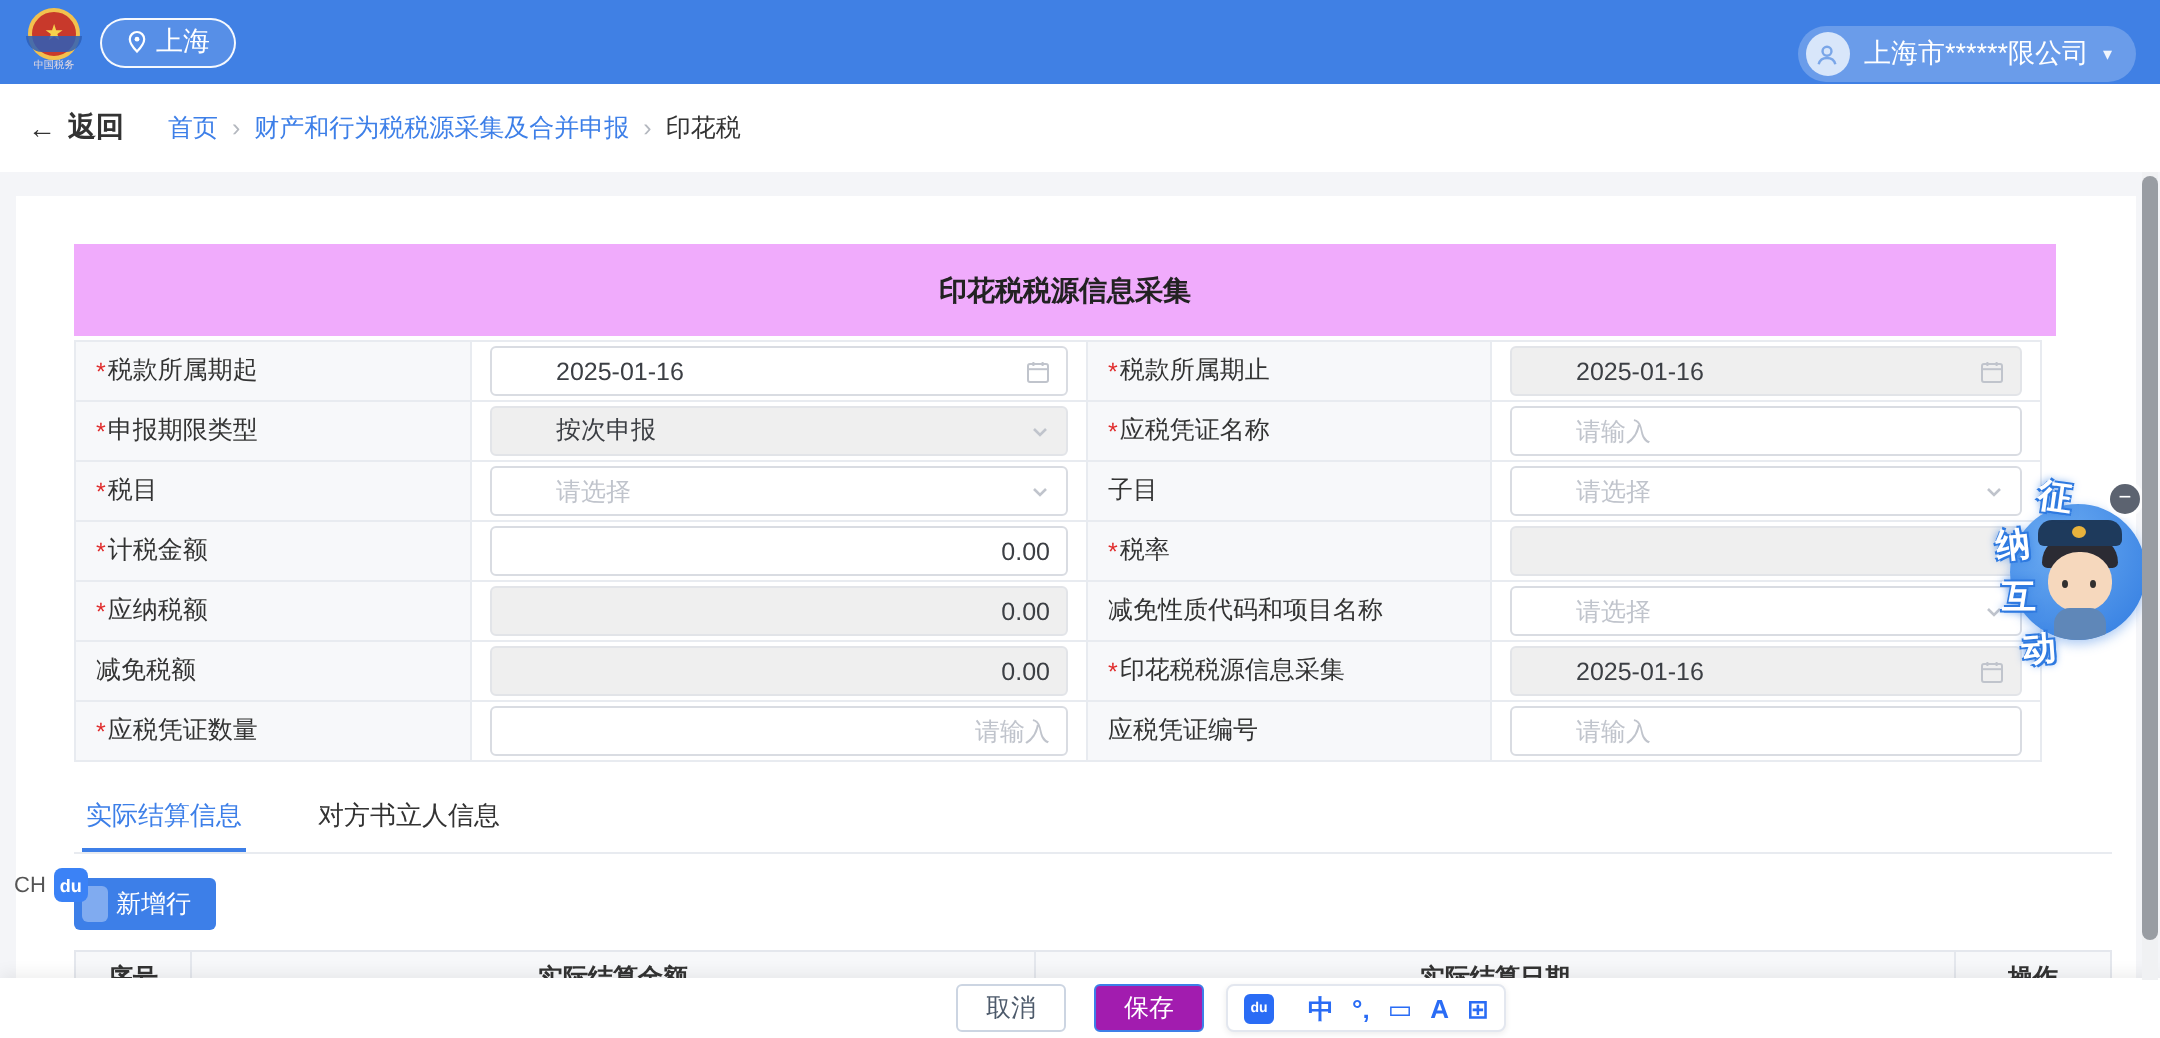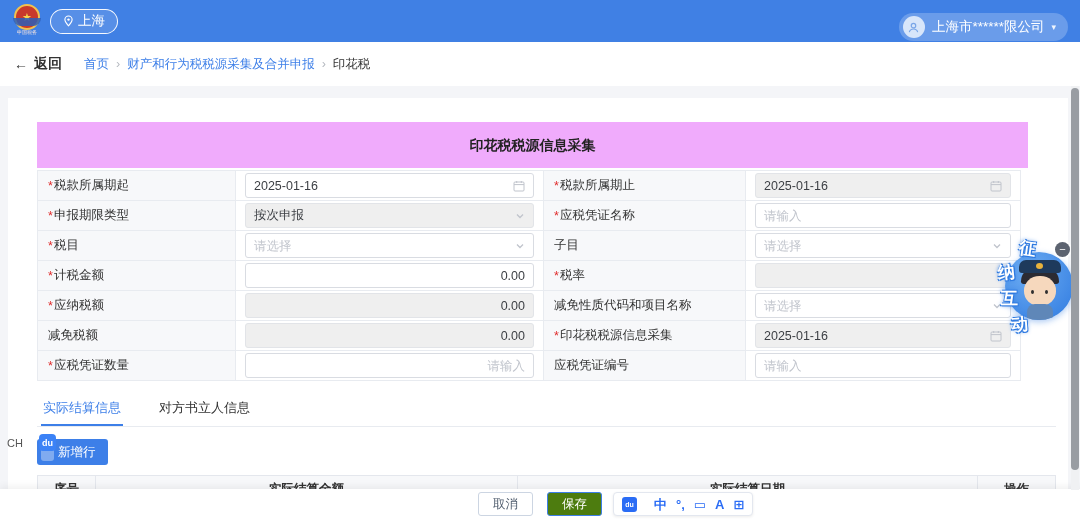--- a/index.html
+++ b/index.html
@@ -42,21 +42,21 @@
   .fgrid{width:983px;margin-top:2px;display:grid;grid-template-columns:198px 308px 202px 275px;
          border-top:1px solid #e8ebf0;border-left:1px solid #e8ebf0;}
   .cell{border-right:1px solid #e8ebf0;border-bottom:1px solid #e8ebf0;box-sizing:border-box;height:30px;}
   .cell-label{background:#f7f8fa;display:flex;align-items:center;padding:0 10px;font-size:12.5px;color:#333;}
   .req{color:#e02b2b;margin-right:1px;}
   .cell-field{display:flex;align-items:center;padding:0 9px;background:#fff;}
   .fbox{flex:1;height:23px;border:1px solid #d9dce2;border-radius:3px;background:#fff;
         display:flex;align-items:center;padding:0 8px;gap:5px;}
   .fbox.disabled{background:#efefef;border-color:#e2e4e8;}
   .fbox input{border:0;outline:0;background:transparent;flex:1;min-width:0;font-size:12.5px;
-              color:#3c3f44;font-family:inherit;padding:0;}
+              color:#3c3f44;font-family:inherit;padding:0;margin-left:24px;}
   .fbox input::placeholder{color:#c0c4cc;}
   .fbox input.al-r{text-align:right;}
   .fic{display:flex;align-items:center;flex:0 0 auto;}
   
   .tabs-bar{margin-top:16px;width:1019px;border-bottom:1px solid #e8ebf0;display:flex;gap:34px;
             padding-left:4px;height:30px;box-sizing:border-box;}
   .tab{font-size:13px;color:#333;padding:2px 2px 9px;cursor:pointer;}
   .tab.active{color:#3d7fe8;border-bottom:2px solid #3d7fe8;}
   
   .add-row-btn{margin-top:12px;height:26px;min-width:68px;background:#3d7fe8;color:#fff;border:0;
@@ -68,30 +68,30 @@
          background:#f7f8fa;height:28px;}
   .th{border-right:1px solid #e4e7ed;box-sizing:border-box;display:flex;align-items:center;
       justify-content:center;font-weight:bold;font-size:12.5px;color:#333;}
   .th:last-child{border-right:0;flex:1;}
   
   .footerbar{position:absolute;left:0;bottom:0;width:1080px;height:30px;background:#fff;
              box-shadow:0 -2px 8px rgba(0,0,0,.07);display:flex;align-items:center;
              justify-content:center;gap:14px;z-index:20;}
   .btn-cancel{height:24px;padding:0 14px;background:#fff;border:1px solid #ccd5e2;border-radius:3px;
               color:#4d5a6b;font-size:12.5px;font-family:inherit;cursor:pointer;}
-  .btn-save{height:24px;padding:0 14px;background:#4d7c0f;border:1px solid #3d7fe8;border-radius:3px;
+  .btn-save{height:24px;padding:0 14px;background:#a21caf;border:1px solid #3d7fe8;border-radius:3px;
             color:#fff;font-size:12.5px;font-family:Liberation Serif, serif;cursor:pointer;}
   .ime-toolbar{position:absolute;left:613px;bottom:3px;height:22px;background:#fff;
                border:1px solid #e3e7ef;border-radius:4px;box-shadow:0 1px 3px rgba(0,0,0,.08);
                display:flex;align-items:center;gap:9px;padding:0 8px;}
   .ime-ic{color:#2a6cf5;font-size:13px;font-weight:bold;line-height:1;cursor:pointer;}
   .ime-ic.logo{width:15px;height:15px;background:#2a6cf5;color:#fff;border-radius:3px;font-size:7px;
                display:flex;align-items:center;justify-content:center;font-weight:bold;}
   
-  .ime-ind{position:absolute;left:7px;top:434px;display:flex;align-items:center;gap:16px;z-index:30;}
+  .ime-ind{position:absolute;left:7px;top:434px;display:flex;align-items:center;gap:4px;z-index:30;}
   .ime-lang{font-size:11px;color:#555;}
   .ime-badge{width:17px;height:17px;background:#3b82f6;border-radius:4px;color:#fff;font-size:9px;
              display:flex;align-items:center;justify-content:center;font-weight:bold;}
   
   .mascot{position:absolute;left:995px;top:236px;width:80px;height:102px;z-index:15;cursor:pointer;}
   .m-circle{position:absolute;left:10px;top:16px;width:68px;height:68px;border-radius:50%;
             background:radial-gradient(circle at 35% 30%,#6cacf2,#2f7ae0);box-shadow:0 2px 6px rgba(47,122,224,.4);overflow:hidden;}
   .m-face{position:absolute;left:19px;top:24px;width:32px;height:30px;border-radius:48%;background:#f6d8bd;}
   .m-hair{position:absolute;left:16px;top:16px;width:38px;height:16px;border-radius:19px 19px 4px 4px;background:#2b2b33;}
   .m-hat{position:absolute;left:14px;top:8px;width:42px;height:13px;border-radius:7px 7px 3px 3px;background:#1e3a5c;}

